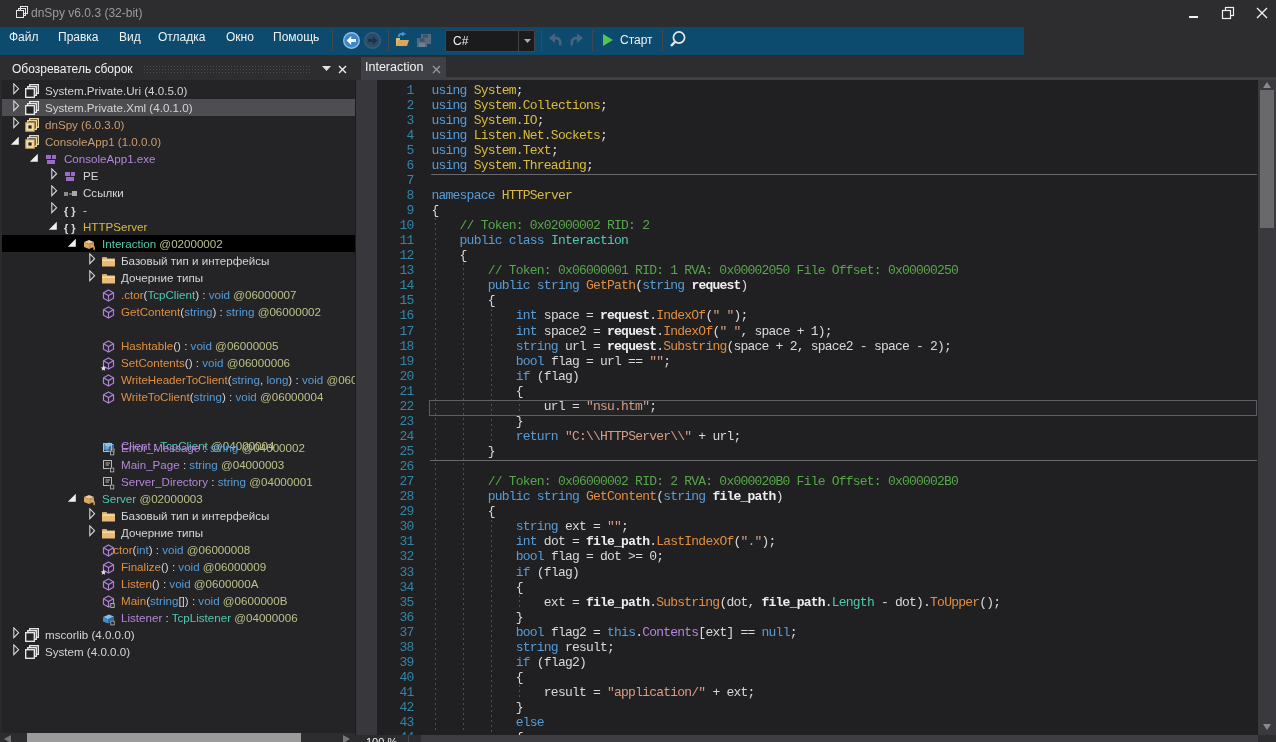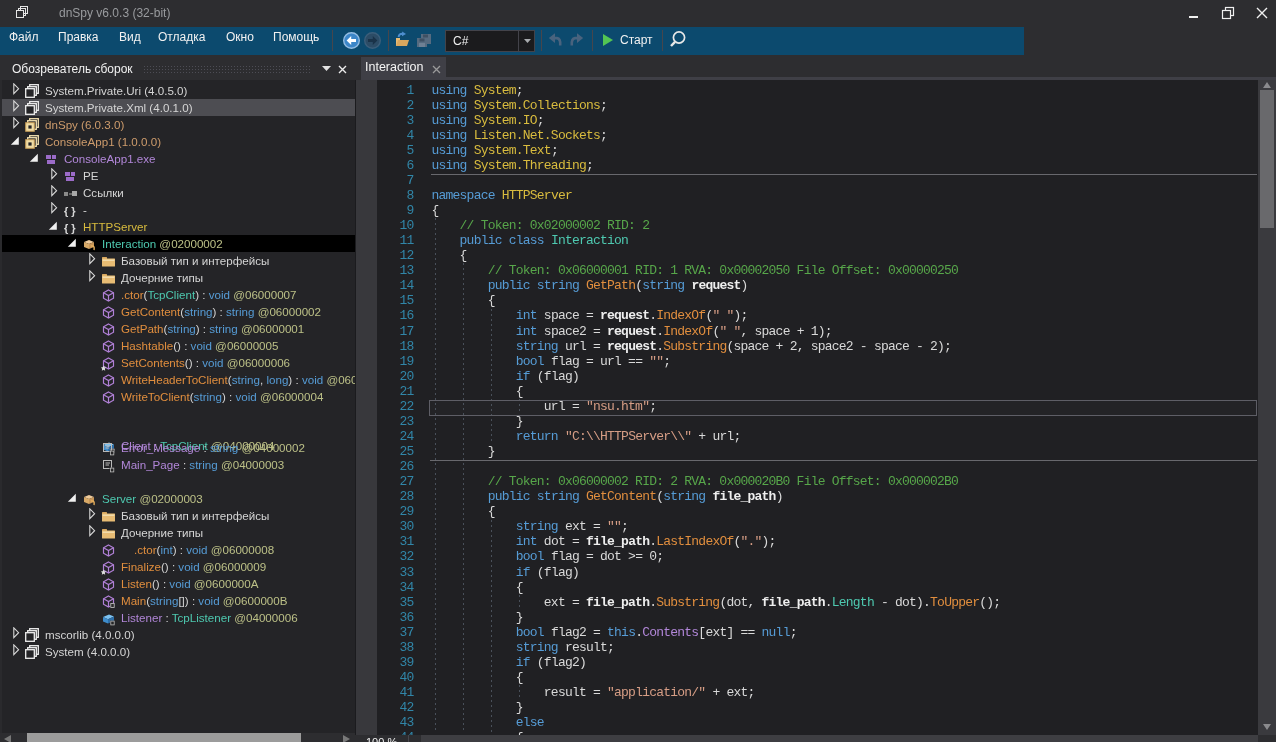--- a/index.html
+++ b/index.html
@@ -1,20 +1,20 @@
 <!DOCTYPE html>
 <html><head><meta charset="utf-8">
 <style>
 * { margin:0; padding:0; box-sizing:border-box; }
 html,body { width:1276px; height:742px; overflow:hidden; background:#2D2D30;
   font-family:"Liberation Sans",sans-serif; }
 .abs { position:absolute; }
 
 #titlebar { position:absolute; left:0; top:0; width:1276px; height:27px; background:#2D2D30; }
-#titletxt { position:absolute; left:31px; top:6px; font-size:12px; color:#999B9E;margin-left:28px; }
+#titletxt { position:absolute; left:31px; top:6px; font-size:12px; color:#999B9E; }
 #menubar { position:absolute; left:0; top:27px; width:1024px; height:28px; background:#0c4a6e; }
 .mi { position:absolute; top:3px; font-size:12px; color:#F1F1F1; }
 .tsep { position:absolute; top:3px; width:1px; height:21px; background:#46464C; }
 
 #lpanel { position:absolute; left:0; top:55px; width:355px; height:687px; background:#2D2D30; overflow:hidden; }
 #lhead { position:absolute; left:0; top:3px; width:355px; height:25px; }
 #lhead .cap { position:absolute; left:12px; top:4px; font-size:12px; color:#F1F1F1; }
 #grip { position:absolute; left:143px; top:7px; width:168px; height:10px;
   background-image:radial-gradient(#4D4D55 40%, transparent 42%); background-size:3px 3px; }
 #tree { position:absolute; left:0; top:25px; width:355px; height:653px; background:#242427; }
@@ -359,31 +359,20 @@
         <span class="tico" style="left:101px;top:1.5px;">
           <svg width="15" height="15" viewBox="0 0 15 15">
             <g fill="none" stroke="#B180D7" stroke-width="1.2">
               <path d="M7.5 2 L12.5 4.8 L12.5 10.2 L7.5 13 L2.5 10.2 L2.5 4.8 Z"></path>
               <path d="M2.5 4.8 L7.5 7.5 L12.5 4.8 M7.5 7.5 L7.5 13"></path>
             </g>
           </svg>
         </span>
         <span class="ttxt" style="left:121px;"><span class="m">GetContent</span><span class="w">(</span><span class="k">string</span><span class="w">) : </span><span class="k">string</span><span class="tok"> @06000002</span></span>
       </div>
-<div class="trow" style="top:240.0px;">
-        <span class="tico" style="left:101px;top:1.5px;">
-          <svg width="15" height="15" viewBox="0 0 15 15">
-            <g fill="none" stroke="#B180D7" stroke-width="1.2">
-              <path d="M7.5 2 L12.5 4.8 L12.5 10.2 L7.5 13 L2.5 10.2 L2.5 4.8 Z"></path>
-              <path d="M2.5 4.8 L7.5 7.5 L12.5 4.8 M7.5 7.5 L7.5 13"></path>
-            </g>
-          </svg>
-        </span>
-        <span class="ttxt" style="left:121px;"><span class="m">GetPath</span><span class="w">(</span><span class="k">string</span><span class="w">) : </span><span class="k">string</span><span class="tok"> @06000001</span></span>
-      </div>
 <div class="trow" style="top:257.0px;">
         <span class="tico" style="left:101px;top:1.5px;">
           <svg width="15" height="15" viewBox="0 0 15 15">
             <g fill="none" stroke="#B180D7" stroke-width="1.2">
               <path d="M7.5 2 L12.5 4.8 L12.5 10.2 L7.5 13 L2.5 10.2 L2.5 4.8 Z"></path>
               <path d="M2.5 4.8 L7.5 7.5 L12.5 4.8 M7.5 7.5 L7.5 13"></path>
             </g>
           </svg>
         </span>
         <span class="ttxt" style="left:121px;"><span class="m">Hashtable</span><span class="w">() : </span><span class="k">void</span><span class="tok"> @06000005</span></span>
@@ -452,20 +441,33 @@
           <svg width="15" height="15" viewBox="0 0 15 15">
             <g fill="none" stroke="#B9B9B9">
               <rect x="2.5" y="2.5" width="8" height="8"></rect>
               <path d="M4.5 5 H9 M4.5 7 H8" stroke-width="1.2"></path>
             </g>
             <rect x="8.6" y="9.6" width="5" height="5" fill="#252526"></rect>
             <rect x="9.4" y="10.1" width="3.4" height="3.8" fill="none" stroke="#BBB" stroke-width="0.8"></rect>
           </svg>
         </span>
         <span class="ttxt" style="left:121px;"><span class="vio">Main_Page</span><span class="w"> : </span><span class="k">string</span><span class="tok"> @04000003</span></span>
+      </div>
+<div class="trow" style="top:393.0px;">
+        <span class="tico" style="left:101px;top:1.5px;">
+          <svg width="15" height="15" viewBox="0 0 15 15">
+            <g fill="none" stroke="#B9B9B9">
+              <rect x="2.5" y="2.5" width="8" height="8"></rect>
+              <path d="M4.5 5 H9 M4.5 7 H8" stroke-width="1.2"></path>
+            </g>
+            <rect x="8.6" y="9.6" width="5" height="5" fill="#252526"></rect>
+            <rect x="9.4" y="10.1" width="3.4" height="3.8" fill="none" stroke="#BBB" stroke-width="0.8"></rect>
+          </svg>
+        </span>
+        <span class="ttxt" style="left:121px;"><span class="vio">Server_Directory</span><span class="w"> : </span><span class="k">string</span><span class="tok"> @04000001</span></span>
       </div>
 <div class="trow" style="top:410.0px;">
         <span class="tico" style="left:66.5px;top:2.5px;">
           <svg width="10" height="10" viewBox="0 0 10 10">
             <path d="M8.8 0.8 L8.8 8.8 L0.8 8.8 Z" fill="#F0F0F0"></path>
           </svg>
         </span>
         <span class="tico" style="left:82px;top:1.5px;">
           <svg width="16" height="15" viewBox="0 0 16 15">
             <path d="M2 5 L7 3 L12 5 L7 7 Z" fill="#EFCB9C"></path>
@@ -508,21 +510,21 @@
       </div>
 <div class="trow" style="top:461.0px;">
         <span class="tico" style="left:101px;top:1.5px;">
           <svg width="15" height="15" viewBox="0 0 15 15">
             <g fill="none" stroke="#B180D7" stroke-width="1.2">
               <path d="M7.5 2 L12.5 4.8 L12.5 10.2 L7.5 13 L2.5 10.2 L2.5 4.8 Z"></path>
               <path d="M2.5 4.8 L7.5 7.5 L12.5 4.8 M7.5 7.5 L7.5 13"></path>
             </g>
           </svg>
         </span>
-        <span class="ttxt" style="left:134px;"><span class="m">.ctor</span><span class="w">(</span><span class="k">int</span><span class="w">) : </span><span class="k">void</span><span class="tok"> @06000008</span></span>
+        <span class="ttxt" style="left:110px;"><span class="m">.ctor</span><span class="w">(</span><span class="k">int</span><span class="w">) : </span><span class="k">void</span><span class="tok"> @06000008</span></span>
       </div>
 <div class="trow" style="top:478.0px;">
         <span class="tico" style="left:101px;top:1.5px;">
           <svg width="15" height="15" viewBox="0 0 15 15">
             <g fill="none" stroke="#B180D7" stroke-width="1.2">
               <path d="M7.5 2 L12.5 4.8 L12.5 10.2 L7.5 13 L2.5 10.2 L2.5 4.8 Z"></path>
               <path d="M2.5 4.8 L7.5 7.5 L12.5 4.8 M7.5 7.5 L7.5 13"></path>
             </g>
             <path d="M2.5 9.5 L3.3 11.3 L5.2 11.5 L3.8 12.8 L4.2 14.7 L2.5 13.7 L0.8 14.7 L1.2 12.8 L-0.2 11.5 L1.7 11.3 Z" fill="#E0E0E0"></path>
           </svg>

